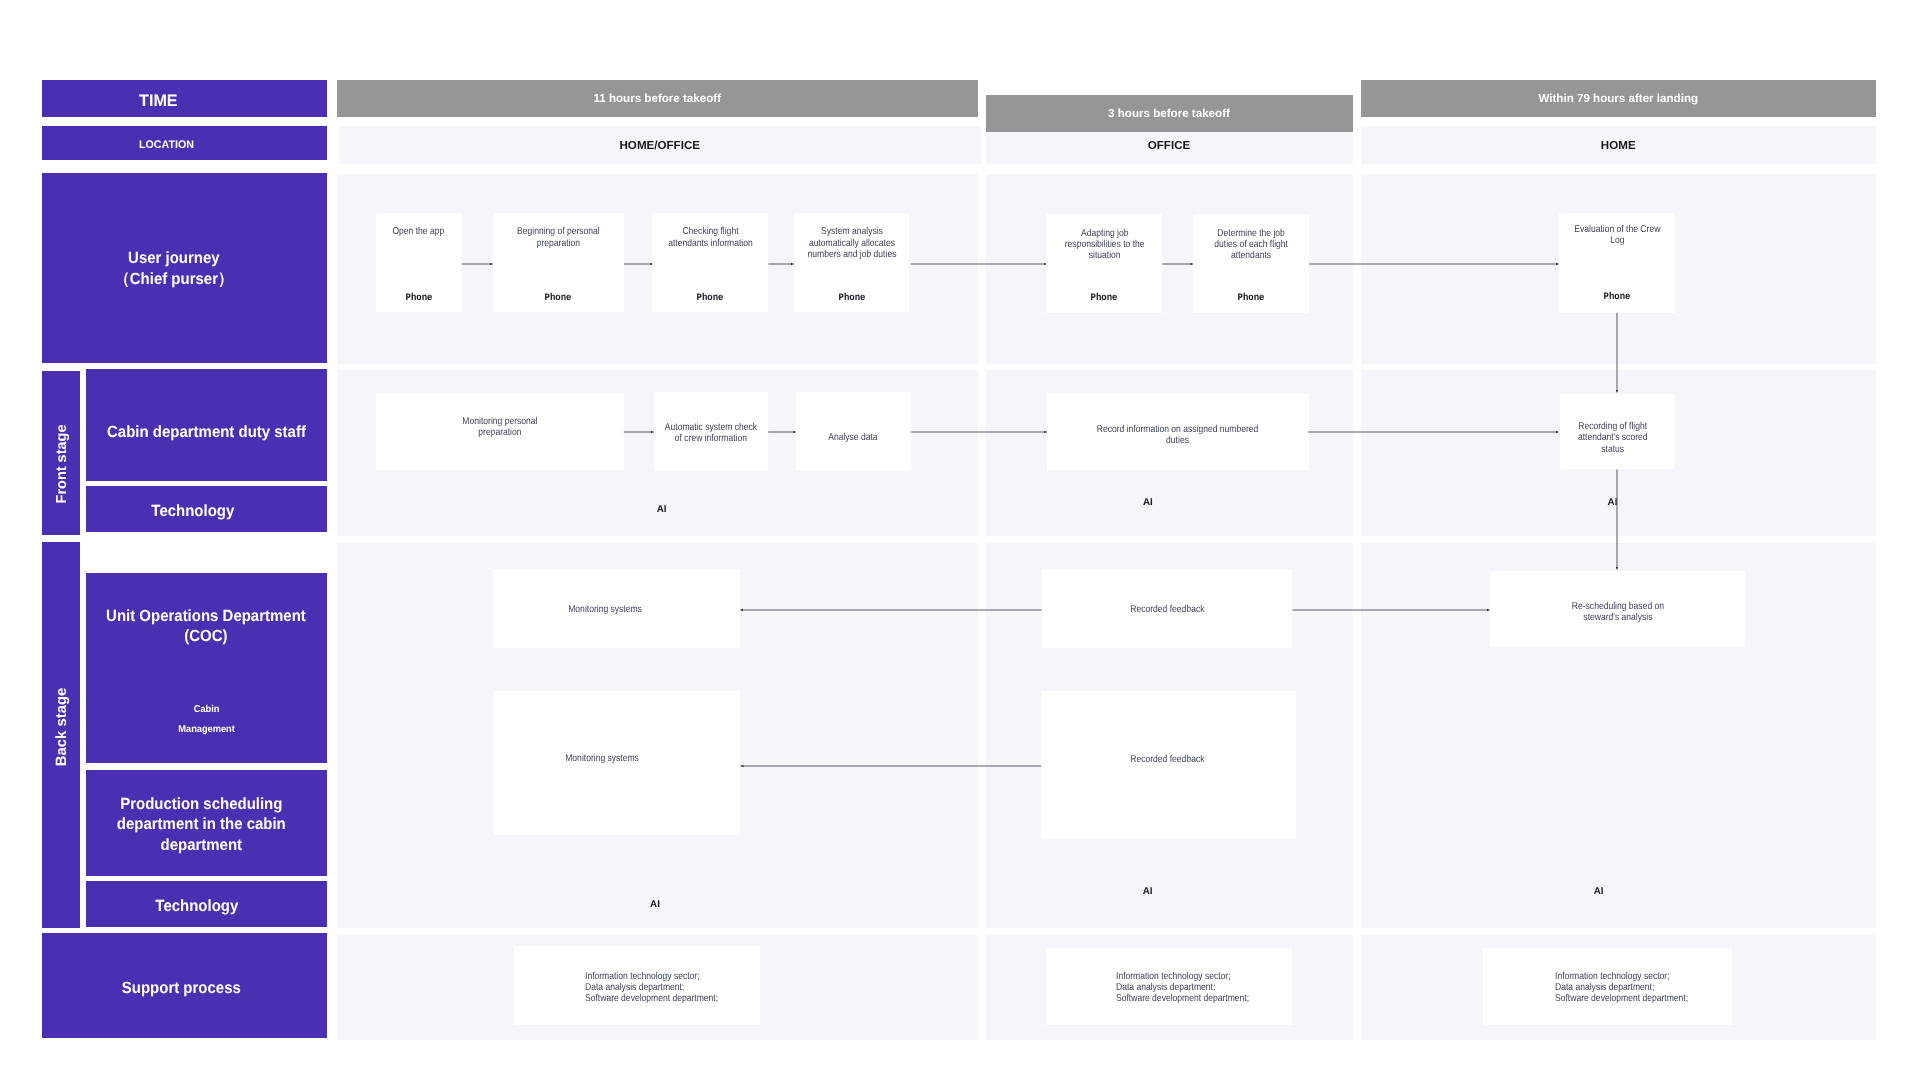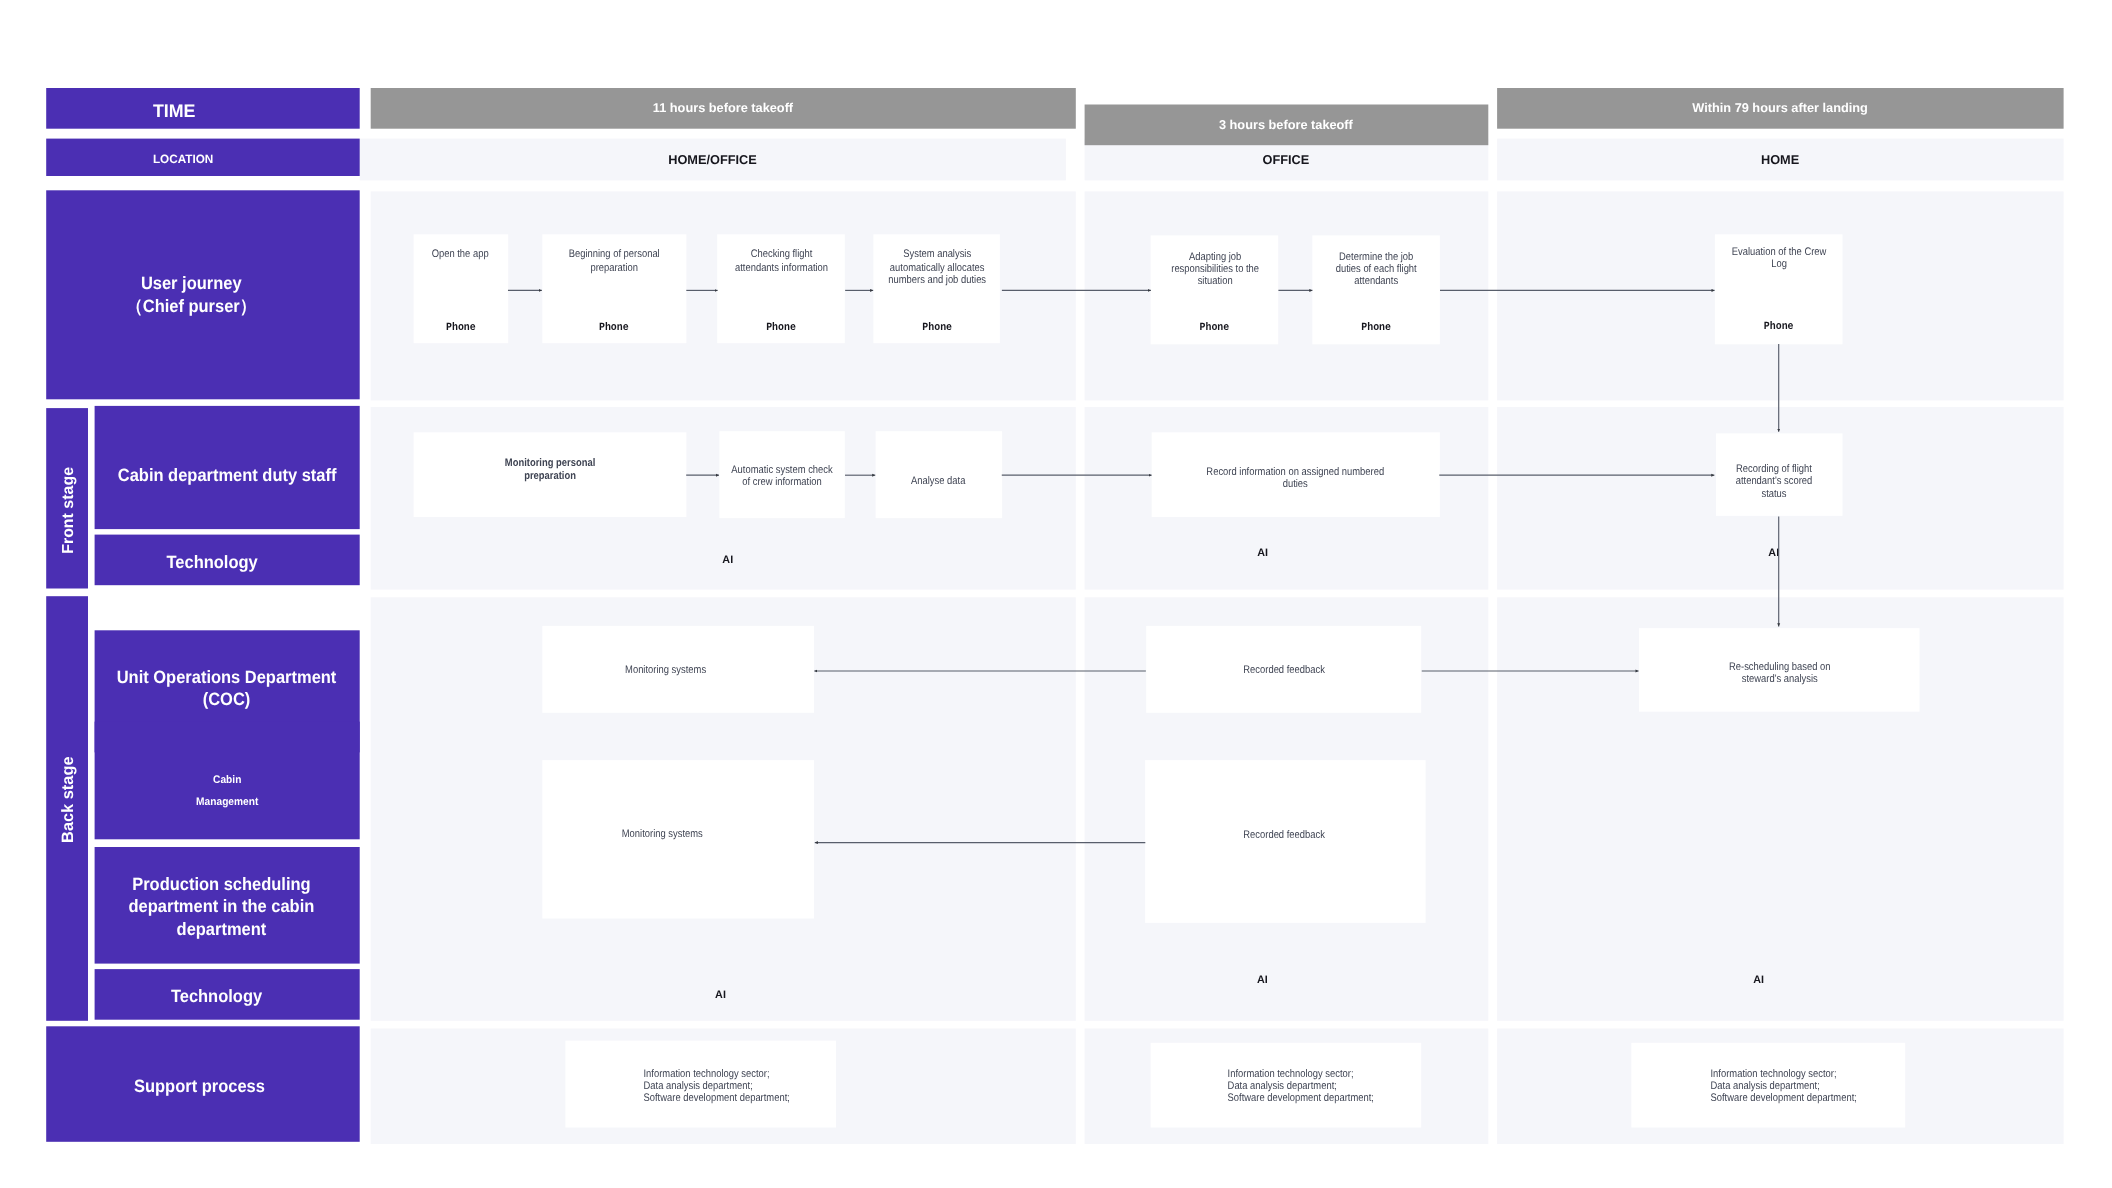--- a/index.html
+++ b/index.html
@@ -57,21 +57,21 @@
 <div class="abs zone" style="left:1361px;top:173.5px;width:514.5px;height:190.2px;"></div>
 <div class="abs zone" style="left:336.5px;top:370.3px;width:641.5px;height:166.2px;"></div>
 <div class="abs zone" style="left:985.5px;top:370.3px;width:367px;height:166.2px;"></div>
 <div class="abs zone" style="left:1361px;top:370.3px;width:514.5px;height:166.2px;"></div>
 <div class="abs zone" style="left:336.5px;top:542.5px;width:641.5px;height:385.8px;"></div>
 <div class="abs zone" style="left:985.5px;top:542.5px;width:367px;height:385.8px;"></div>
 <div class="abs zone" style="left:1361px;top:542.5px;width:514.5px;height:385.8px;"></div>
 <div class="abs zone" style="left:336.5px;top:934.7px;width:641.5px;height:105.3px;"></div>
 <div class="abs zone" style="left:985.5px;top:934.7px;width:367px;height:105.3px;"></div>
 <div class="abs zone" style="left:1361px;top:934.7px;width:514.5px;height:105.3px;"></div>
-<div class="abs loccell" style="left:327px;top:125.9px;width:641.5px;height:38.6px;">
+<div class="abs loccell" style="left:339px;top:125.9px;width:641.5px;height:38.6px;">
       <span class="t">HOME/OFFICE</span>
     </div>
 <div class="abs loccell" style="left:985.5px;top:125.9px;width:367px;height:38.6px;">
       <span class="t">OFFICE</span>
     </div>
 <div class="abs loccell" style="left:1361px;top:125.9px;width:514.5px;height:38.6px;">
       <span class="t">HOME</span>
     </div>
 <div class="abs timecell" style="left:336.5px;top:80.1px;width:641.5px;height:36.7px;">
       <span class="t">11 hours before takeoff</span>
@@ -153,21 +153,21 @@
   <div class="ttl" style="top:13.3px;"><span class="t">Determine the job
 duties of each flight
 attendants</span></div>
   <div class="sub" style="top:78.9px;"><span class="t">Phone</span></div>
 </div>
 <div class="abs card" style="left:1558.7px;top:212.9px;width:116.3px;height:99.9px;">
   <div class="ttl" style="top:11.4px;"><span class="t">Evaluation of the Crew
 Log</span></div>
   <div class="sub" style="top:78.7px;"><span class="t">Phone</span></div>
 </div>
-<div class="abs card" style="left:375.6px;top:392.7px;width:248.2px;height:77.4px;font-weight:bold;">
+<div class="abs card" style="left:375.6px;top:392.7px;width:248.2px;height:77.4px;">
   <div class="ttl" style="top:23.3px;"><span class="t">Monitoring personal
 preparation</span></div>
 </div>
 <div class="abs card" style="left:653.6px;top:391.9px;width:114.6px;height:79px;">
   <div class="ttl" style="top:30.0px;"><span class="t">Automatic system check
 of crew information</span></div>
 </div>
 <div class="abs card" style="left:795.7px;top:391.9px;width:115px;height:79px;">
   <div class="ttl" style="top:39.8px;"><span class="t">Analyse data</span></div>
 </div>

